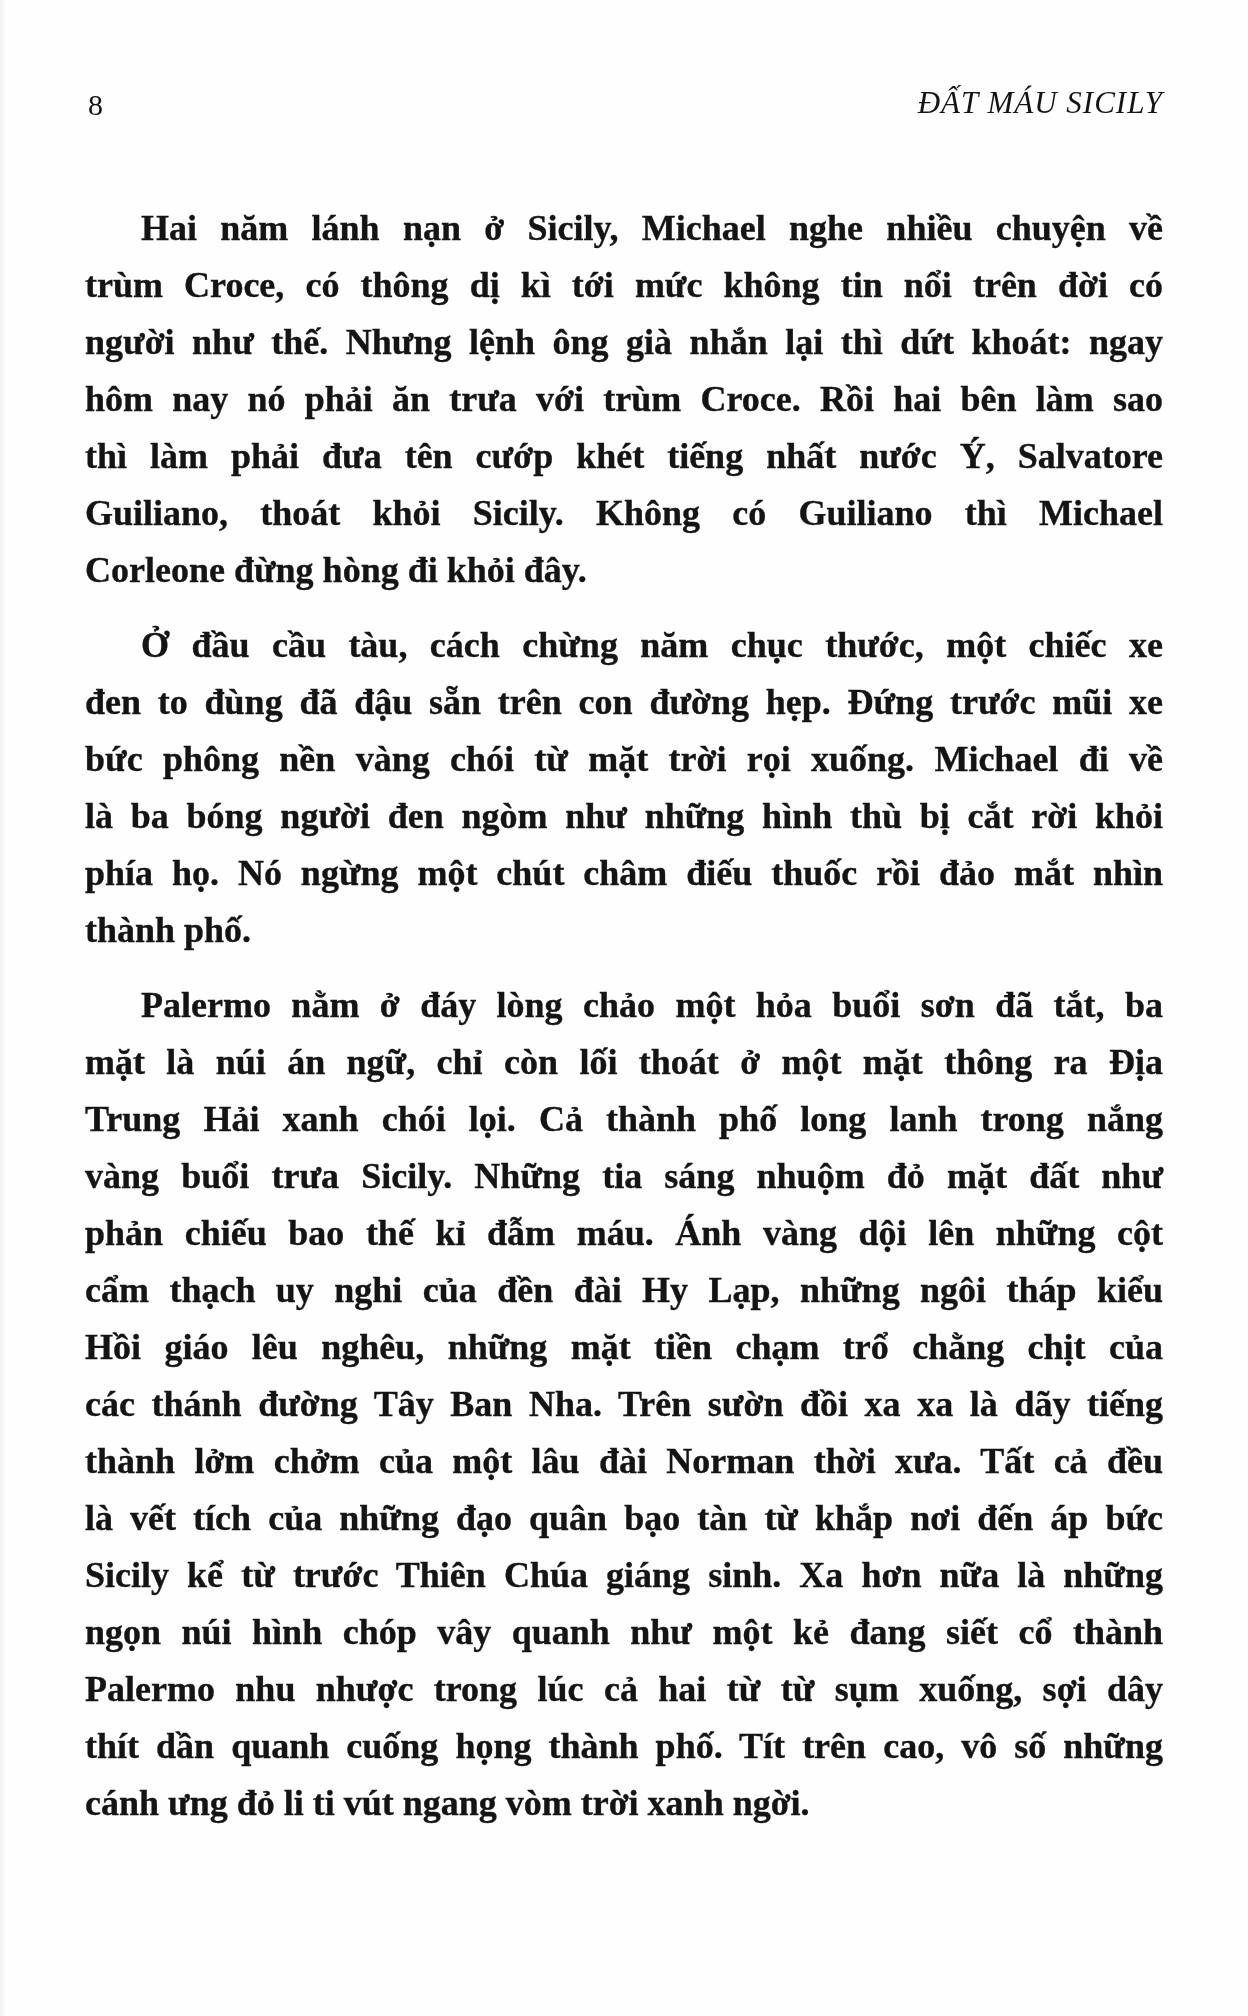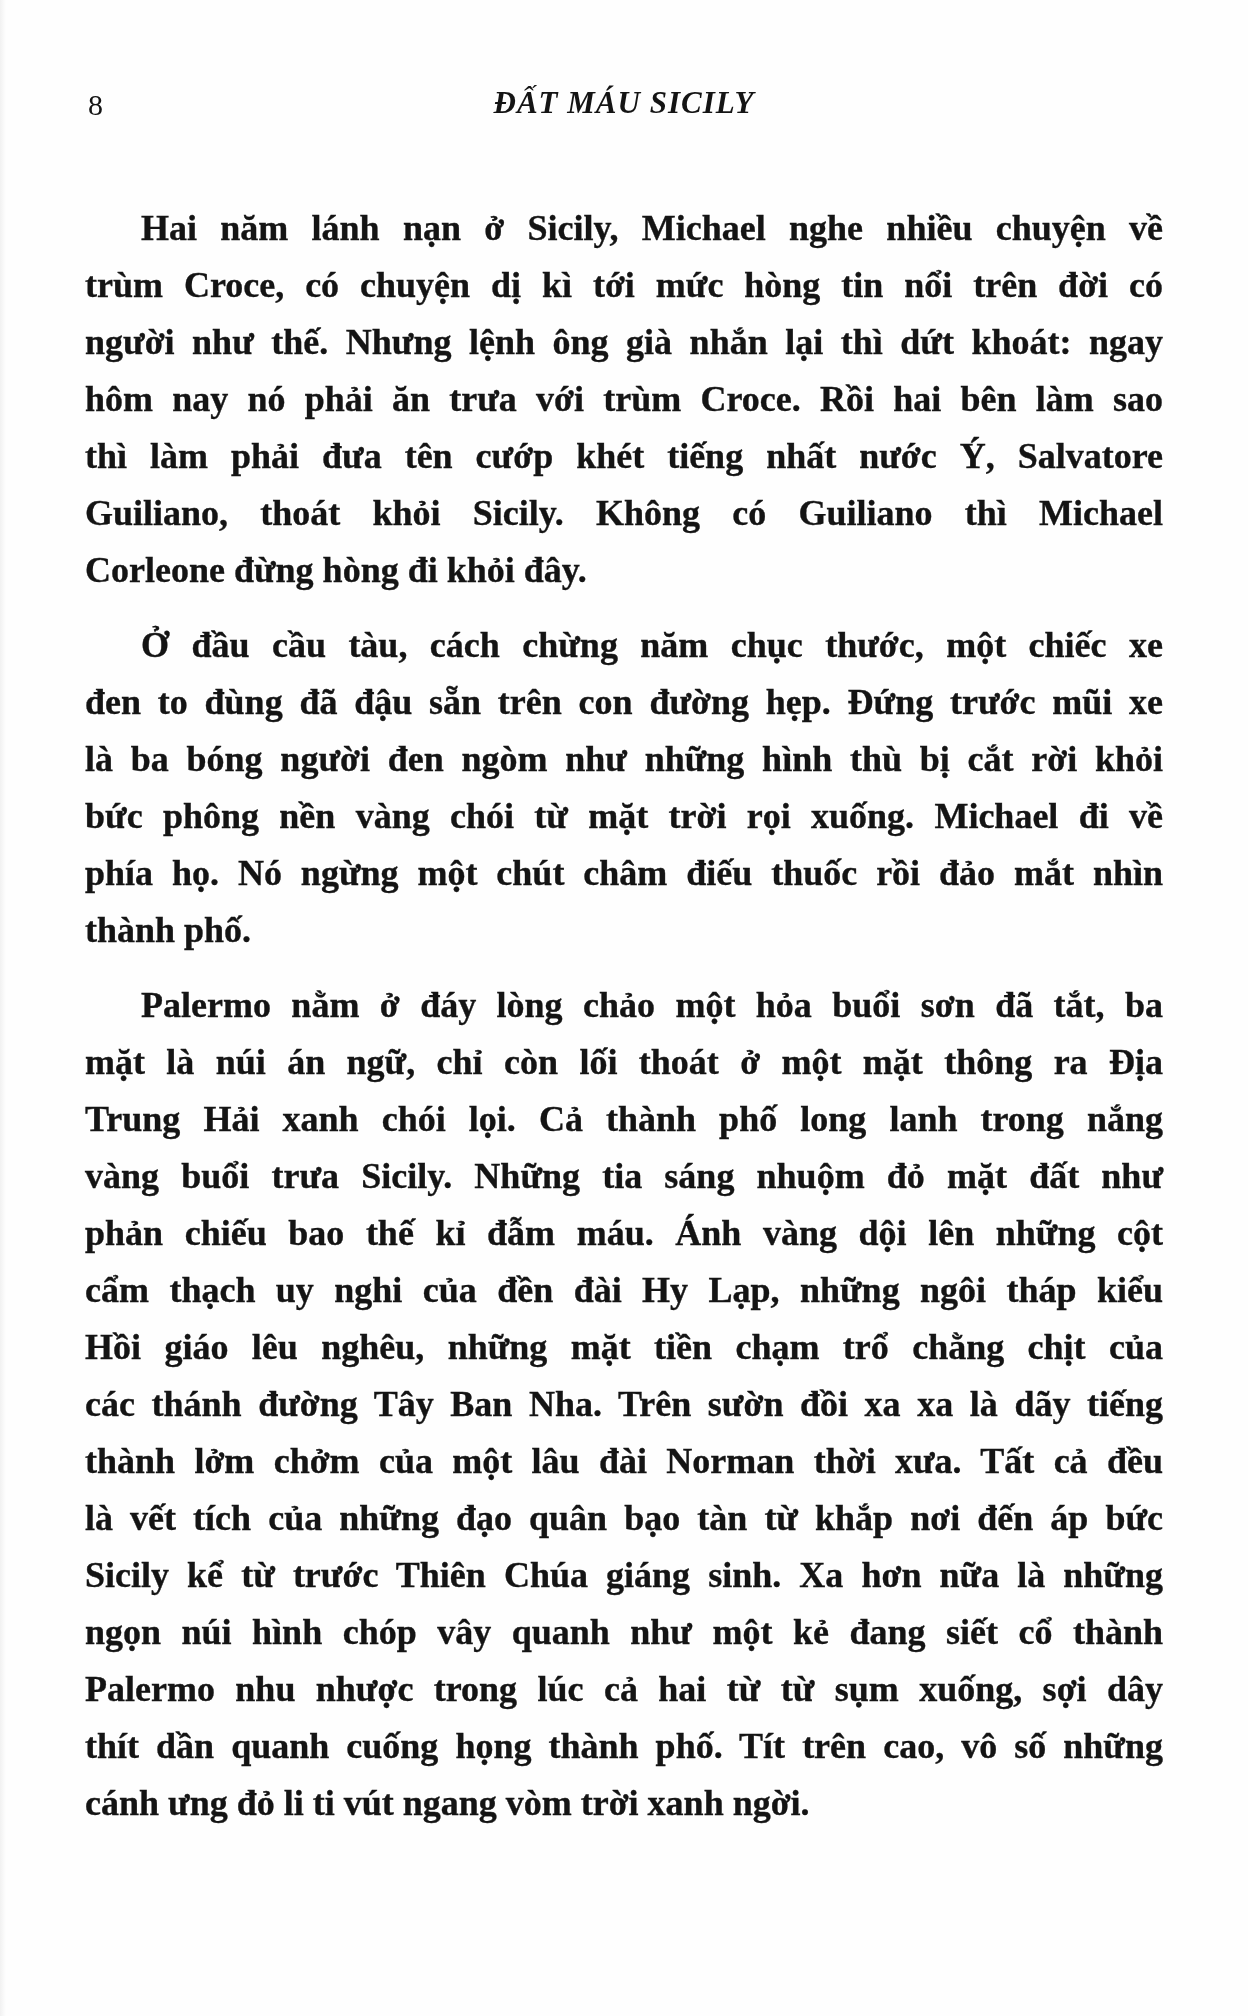--- a/index.html
+++ b/index.html
@@ -39,27 +39,26 @@
     top: 4px;
     font-size: 30px;
     line-height: 34px;
     letter-spacing: 0.5px;
   }
   .running-header {
     position: absolute;
     left: 0;
     right: 0;
     top: 0;
-    text-align: center;
+    text-align: right;
     font-style: italic;
     font-size: 31px;
     line-height: 38px;
     letter-spacing: 1px;
     white-space: nowrap;
-    font-weight: bold;
   }
   .text-column {
     position: absolute;
     top: 200px;
     left: 85px;
     width: 1078px;
     font-size: 36px;
     -webkit-text-stroke: 0.35px currentColor;
   }
   .paragraph {
@@ -86,32 +85,32 @@
 <body>
 
 <div class="page">
   <div class="top-row">
     <div class="page-number">8</div>
     <div class="running-header">ĐẤT MÁU SICILY</div>
   </div>
   <div class="text-column">
       <div class="paragraph">
         <div class="line first">Hai năm lánh nạn ở Sicily, Michael nghe nhiều chuyện về</div>
-        <div class="line">trùm Croce, có chuyện dị kì tới mức hòng tin nổi trên đời có</div>
+        <div class="line">trùm Croce, có thông dị kì tới mức không tin nổi trên đời có</div>
         <div class="line">người như thế. Nhưng lệnh ông già nhắn lại thì dứt khoát: ngay</div>
         <div class="line">hôm nay nó phải ăn trưa với trùm Croce. Rồi hai bên làm sao</div>
         <div class="line">thì làm phải đưa tên cướp khét tiếng nhất nước Ý, Salvatore</div>
         <div class="line">Guiliano, thoát khỏi Sicily. Không có Guiliano thì Michael</div>
         <div class="line last">Corleone đừng hòng đi khỏi đây.</div>
       </div>
       <div class="paragraph">
         <div class="line first">Ở đầu cầu tàu, cách chừng năm chục thước, một chiếc xe</div>
         <div class="line">đen to đùng đã đậu sẵn trên con đường hẹp. Đứng trước mũi xe</div>
+        <div class="line">bức phông nền vàng chói từ mặt trời rọi xuống. Michael đi về</div>
         <div class="line">là ba bóng người đen ngòm như những hình thù bị cắt rời khỏi</div>
-        <div class="line">bức phông nền vàng chói từ mặt trời rọi xuống. Michael đi về</div>
         <div class="line">phía họ. Nó ngừng một chút châm điếu thuốc rồi đảo mắt nhìn</div>
         <div class="line last">thành phố.</div>
       </div>
       <div class="paragraph">
         <div class="line first">Palermo nằm ở đáy lòng chảo một hỏa buổi sơn đã tắt, ba</div>
         <div class="line">mặt là núi án ngữ, chỉ còn lối thoát ở một mặt thông ra Địa</div>
         <div class="line">Trung Hải xanh chói lọi. Cả thành phố long lanh trong nắng</div>
         <div class="line">vàng buổi trưa Sicily. Những tia sáng nhuộm đỏ mặt đất như</div>
         <div class="line">phản chiếu bao thế kỉ đẫm máu. Ánh vàng dội lên những cột</div>
         <div class="line">cẩm thạch uy nghi của đền đài Hy Lạp, những ngôi tháp kiểu</div>

